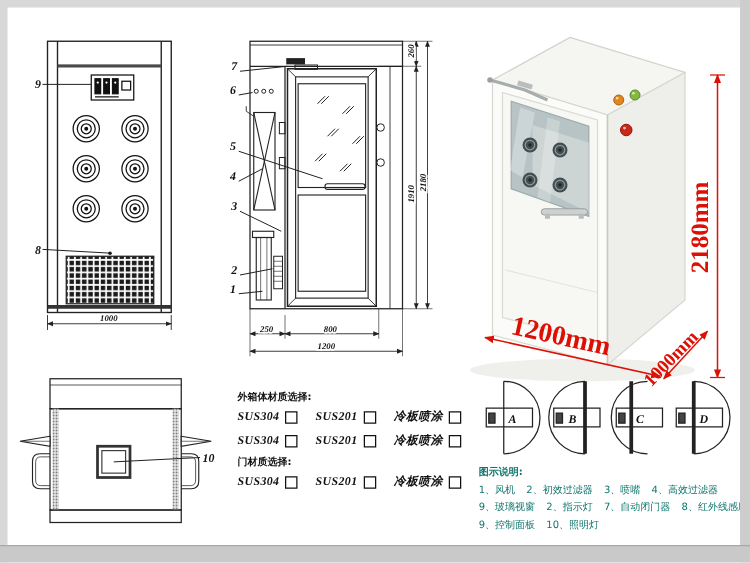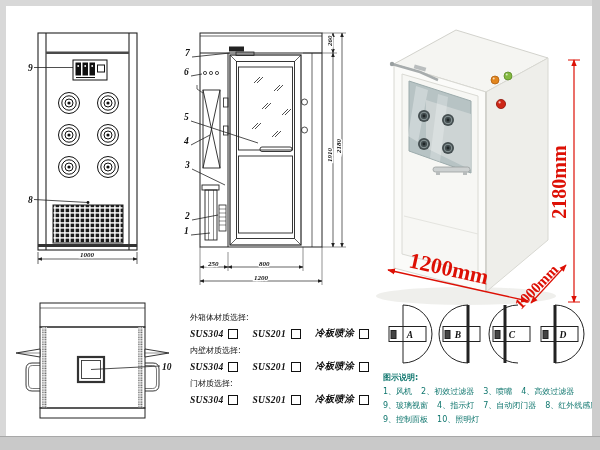--- a/index.html
+++ b/index.html
@@ -8,21 +8,21 @@
   .frame{position:absolute;background:#cfcfcf;z-index:50;}
   #frame-left{left:0;top:0;width:6px;height:450px;background:#d8d8d8;}
   #frame-top{left:0;top:0;width:600px;height:6px;background:#d8d8d8;}
   #frame-right{left:592px;top:0;width:8px;height:450px;background:#cdcdcd;}
   #frame-bottom{left:0;top:436px;width:600px;height:14px;background:#c9c9c9;border-top:1px solid #a8a8a8;}
   svg{position:absolute;overflow:visible;}
   .dlbl{font:italic 700 9.5px "Liberation Serif",serif;fill:#111;}
   .dtxt{font:italic 700 7px "Liberation Serif",serif;fill:#111;paint-order:stroke;stroke:#fff;stroke-width:2.5px;}
   .rdim{fill:#dd1005;font-family:"Liberation Serif",serif;font-weight:700;}
   .mats{position:absolute;left:190px;top:313px;width:184px;}
-  .mt{font-size:8px;font-weight:400;color:#111;margin:0 0 5px 0;line-height:9px;}
+  .mt{font-size:8px;font-weight:700;color:#111;margin:0 0 5px 0;line-height:9px;}
   .mrow{display:flex;gap:14px;margin:0 0 6px 0;}
   .mopt{display:flex;align-items:center;}
   .sus{font:italic 700 9.5px "Liberation Serif",serif;color:#111;letter-spacing:.3px;}
   .cb{width:8px;height:8px;border:1.3px solid #111;display:inline-block;margin-left:5px;background:#fff;}
   .legend{position:absolute;left:383px;top:372px;width:215px;color:#0f766e;}
   .ltitle{font-size:8px;font-weight:700;margin-bottom:4px;}
   .lrow{display:flex;flex-wrap:nowrap;margin-bottom:4px;}
   .litem{font-size:8px;margin-right:9px;white-space:nowrap;line-height:10px;}
 </style>
 </head>
@@ -336,21 +336,20 @@
           <span class="sus">SUS201</span>
           <span class="cb"></span>
         </span>
       <span class="mopt">
           <span class="sus">冷板喷涂</span>
           <span class="cb"></span>
         </span>
     </div>
   </div>
   <div>
-    <div class="mt">内壁材质选择:</div>
     <div class="mrow">
       <span class="mopt">
           <span class="sus">SUS304</span>
           <span class="cb"></span>
         </span>
       <span class="mopt">
           <span class="sus">SUS201</span>
           <span class="cb"></span>
         </span>
       <span class="mopt">
@@ -412,21 +411,21 @@
 <div class="legend">
   <div class="ltitle">图示说明:</div>
   <div class="lrow">
     <span class="litem">1、风机</span>
     <span class="litem">2、初效过滤器</span>
     <span class="litem">3、喷嘴</span>
     <span class="litem">4、高效过滤器</span>
   </div>
   <div class="lrow">
     <span class="litem">9、玻璃视窗</span>
-    <span class="litem">4、指示灯</span>
+    <span class="litem">2、指示灯</span>
     <span class="litem">7、自动闭门器</span>
     <span class="litem">8、红外线感应器</span>
   </div>
   <div class="lrow">
     <span class="litem">9、控制面板</span>
     <span class="litem">10、照明灯</span>
   </div>
 </div>
 
 <div class="frame" id="frame-left"></div>

